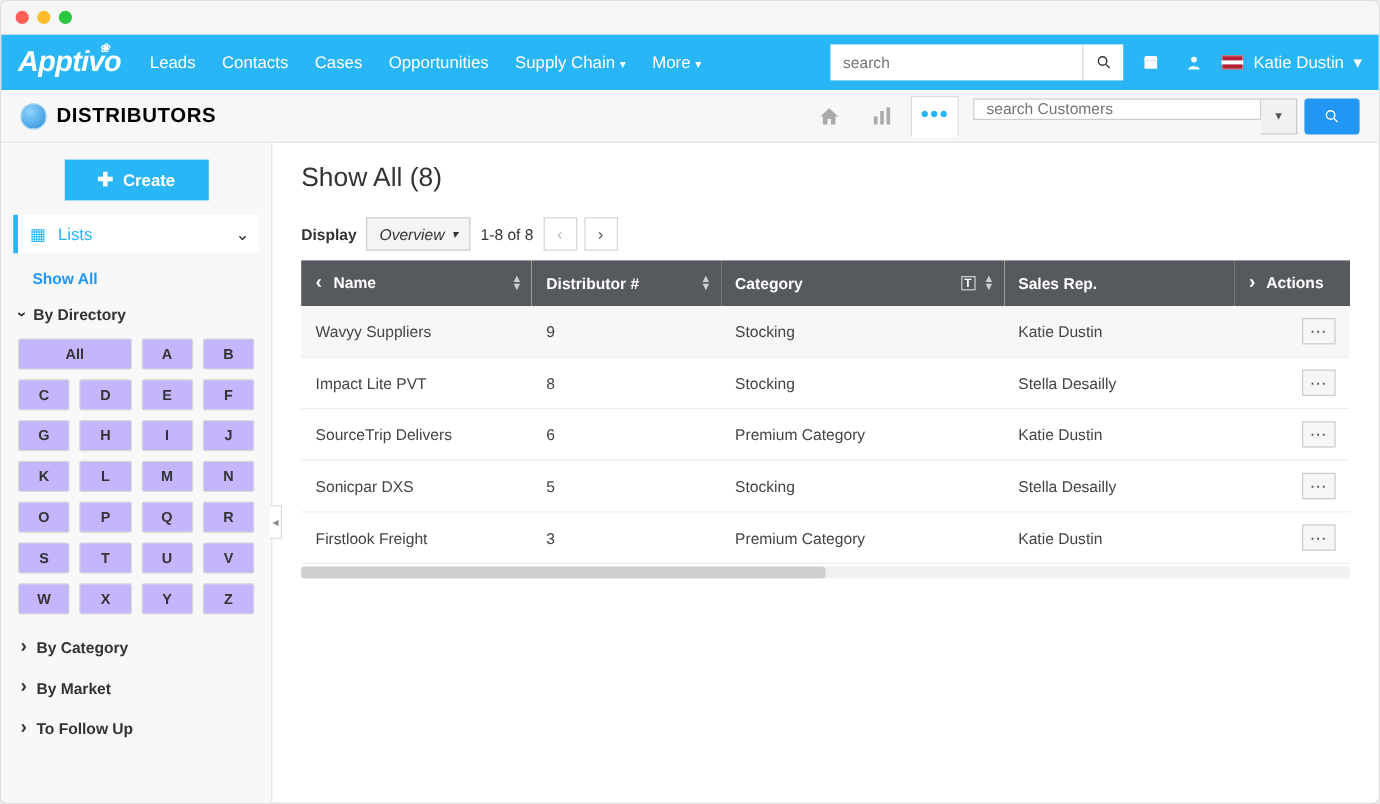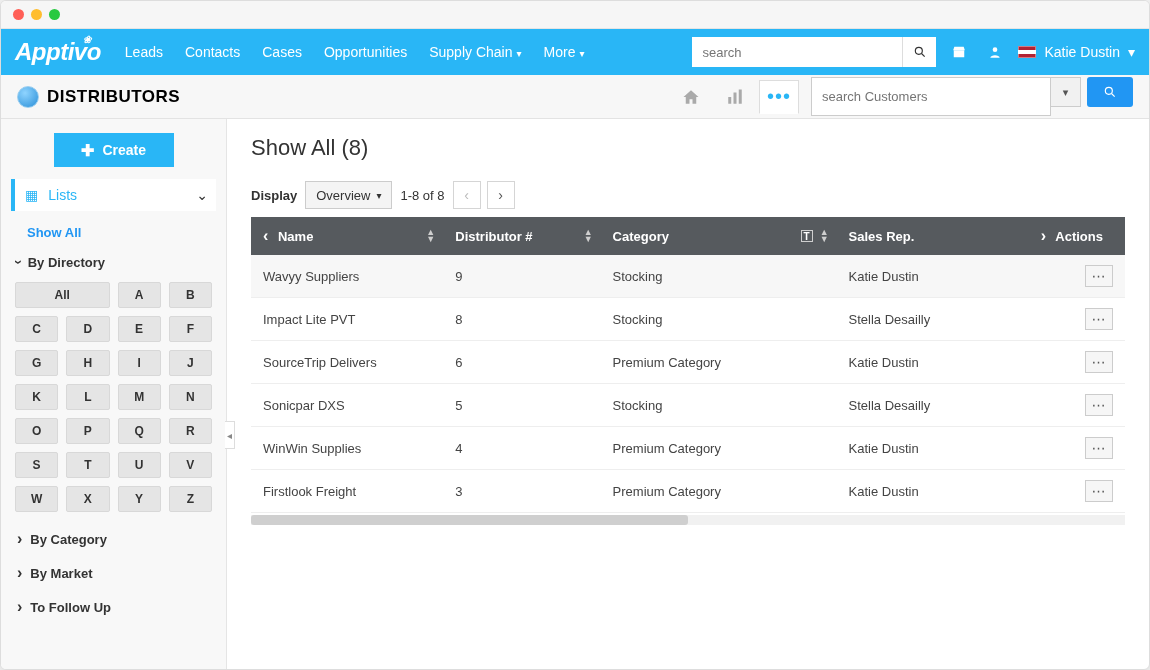--- a/index.html
+++ b/index.html
@@ -26,46 +26,46 @@
 
 
 .subheader { height: 44px; background: #f7f7f7; border-bottom: 1px solid #e3e3e3; display: flex; align-items: center; padding: 0 16px; }
 .sub-title { display: flex; align-items: center; gap: 8px; color: #000000; font-size: 17px; font-weight: 600; letter-spacing: 0.5px; }
 .sub-globe { width: 22px; height: 22px; border-radius: 50%; background: radial-gradient(circle at 35% 30%, #8fd4ff, #2a8fd8); border: 1px solid #9ccff0; }
 .sub-right { margin-left: auto; display: flex; align-items: center; gap: 4px; }
 .sub-icon { width: 40px; height: 34px; display: flex; align-items: center; justify-content: center; color: #aaa; cursor: pointer; border: 1px solid transparent; }
 .sub-icon.active { border: 1px solid #ddd; background: #fff; border-bottom-color: #fff; color: #29b6f6; }
 .sub-dots { color: #29b6f6; font-size: 20px; letter-spacing: 1px; }
 .cust-search { display: flex; margin-left: 8px; }
-.cust-input { width: 240px; height: 39px; border: 1px solid #ccc; padding: 0 10px; font-size: 13px; color: #888; }
+.cust-input { width: 240px; height: 18px; border: 1px solid #ccc; padding: 0 10px; font-size: 13px; color: #888; }
 .cust-caret { width: 30px; height: 30px; border: 1px solid #ccc; border-left: none; background: #f1f1f1; display: flex; align-items: center; justify-content: center; cursor: pointer; color: #555; }
 .cust-go { width: 46px; height: 30px; background: #2196f3; border-radius: 3px; margin-left: 6px; display: flex; align-items: center; justify-content: center; color: #fff; cursor: pointer; }
 
 
 .main { display: flex; height: calc(670px - 28px - 46px - 44px); }
 .sidebar { width: 226px; background: #f8f8f8; border-right: 1px solid #e5e5e5; padding: 14px 10px; overflow-y: auto; }
 .create-btn { width: 120px; height: 34px; margin: 0 auto 12px; background: #29b6f6; color: #fff; display: flex; align-items: center; justify-content: center; gap: 8px; font-size: 14px; font-weight: 600; cursor: pointer; }
 .lists-item { display: flex; align-items: center; gap: 10px; padding: 8px 10px; background: #fff; border-left: 4px solid #29b6f6; color: #29b6f6; font-size: 14px; cursor: pointer; position: relative; margin-bottom: 8px; }
 .lists-chev { position: absolute; right: 8px; color: #333; }
 .side-link { color: #2196f3; font-size: 13px; font-weight: 600; padding: 6px 16px; cursor: pointer; }
 .side-section { display: flex; align-items: center; gap: 4px; padding: 8px 6px; font-size: 13px; font-weight: 700; color: #333; cursor: pointer; }
 .chev-sm::before { content: "›"; display: inline-block; transform: rotate(90deg); font-size: 14px; margin-right: 2px; }
 .chev-r::before { content: "›"; display: inline-block; font-size: 16px; font-weight: 700; margin-right: 4px; }
 .alpha-grid { display: grid; grid-template-columns: repeat(4, 1fr); gap: 8px 8px; padding: 4px 4px 10px; }
 .alpha-all { grid-column: span 2; }
-.alpha-cell { height: 26px; background: #e5e5e5; border: 1px solid #d8d8d8; border-radius: 2px; display: flex; align-items: center; justify-content: center; font-size: 12px; font-weight: 700; color: #333; cursor: pointer; }
+.alpha-cell { height: 26px; background: #c4b5fd; border: 1px solid #d8d8d8; border-radius: 2px; display: flex; align-items: center; justify-content: center; font-size: 12px; font-weight: 700; color: #333; cursor: pointer; }
 
 .collapse-handle { position: absolute; left: 224px; top: 420px; width: 10px; height: 28px; background: #fff; border: 1px solid #ddd; border-left: none; display: flex; align-items: center; justify-content: center; font-size: 10px; color: #888; cursor: pointer; }
 
 
 .content { flex: 1; padding: 16px 24px; overflow: auto; }
 .page-title { font-size: 22px; font-weight: 400; color: #333; margin-bottom: 20px; }
 .toolbar { display: flex; align-items: center; justify-content: flex-start; gap: 8px; margin-bottom: 8px; font-size: 13px; color: #333; }
 .display-label { font-weight: 700; }
-.dropdown-btn { height: 28px; padding: 0 10px; border: 1px solid #ccc; background: #f4f4f4; display: flex; align-items: center; gap: 6px; cursor: pointer; font-size: 13px; }
+.dropdown-btn { height: 28px; padding: 0 10px; border: 1px solid #ccc; background: #f4f4f4; display: flex; align-items: center; gap: 6px; cursor: pointer; font-size: 13px; font-style: italic; }
 .pager { display: flex; align-items: center; gap: 6px; }
 .pager-btn { width: 28px; height: 28px; border: 1px solid #d5d5d5; background: #fff; display: flex; align-items: center; justify-content: center; color: #bbb; cursor: pointer; font-size: 14px; }
 .pager-btn+.pager-btn { color: #555; }
 
 
 table.data { width: 100%; border-collapse: collapse; font-size: 13px; }
 table.data thead th { background: #565a5e; color: #fff; font-weight: 600; text-align: left; padding: 10px 12px; position: relative; }
 .th-sort { position: absolute; right: 8px; top: 50%; transform: translateY(-50%); font-size: 9px; color: #cfcfcf; line-height: 7px; }
 .th-filter { position: absolute; right: 24px; top: 50%; transform: translateY(-50%); font-size: 10px; border: 1px solid #cfcfcf; width: 12px; height: 12px; display: flex; align-items: center; justify-content: center; }
 .th-left-chev::before { content: "‹"; margin-right: 6px; font-size: 16px; }
@@ -307,29 +307,20 @@
             <tr>
               <td>Sonicpar DXS</td>
               <td>5</td>
               <td>Stocking</td>
               <td>Stella Desailly</td>
               <td>
                 <div class="row-action">⋯</div>
               </td>
             </tr>
             <tr>
-              <td>WinWin Supplies</td>
-              <td>4</td>
-              <td>Premium Category</td>
-              <td>Katie Dustin</td>
-              <td>
-                <div class="row-action">⋯</div>
-              </td>
-            </tr>
-            <tr>
               <td>Firstlook Freight</td>
               <td>3</td>
               <td>Premium Category</td>
               <td>Katie Dustin</td>
               <td>
                 <div class="row-action">⋯</div>
               </td>
             </tr>
           </tbody>
       </table>

